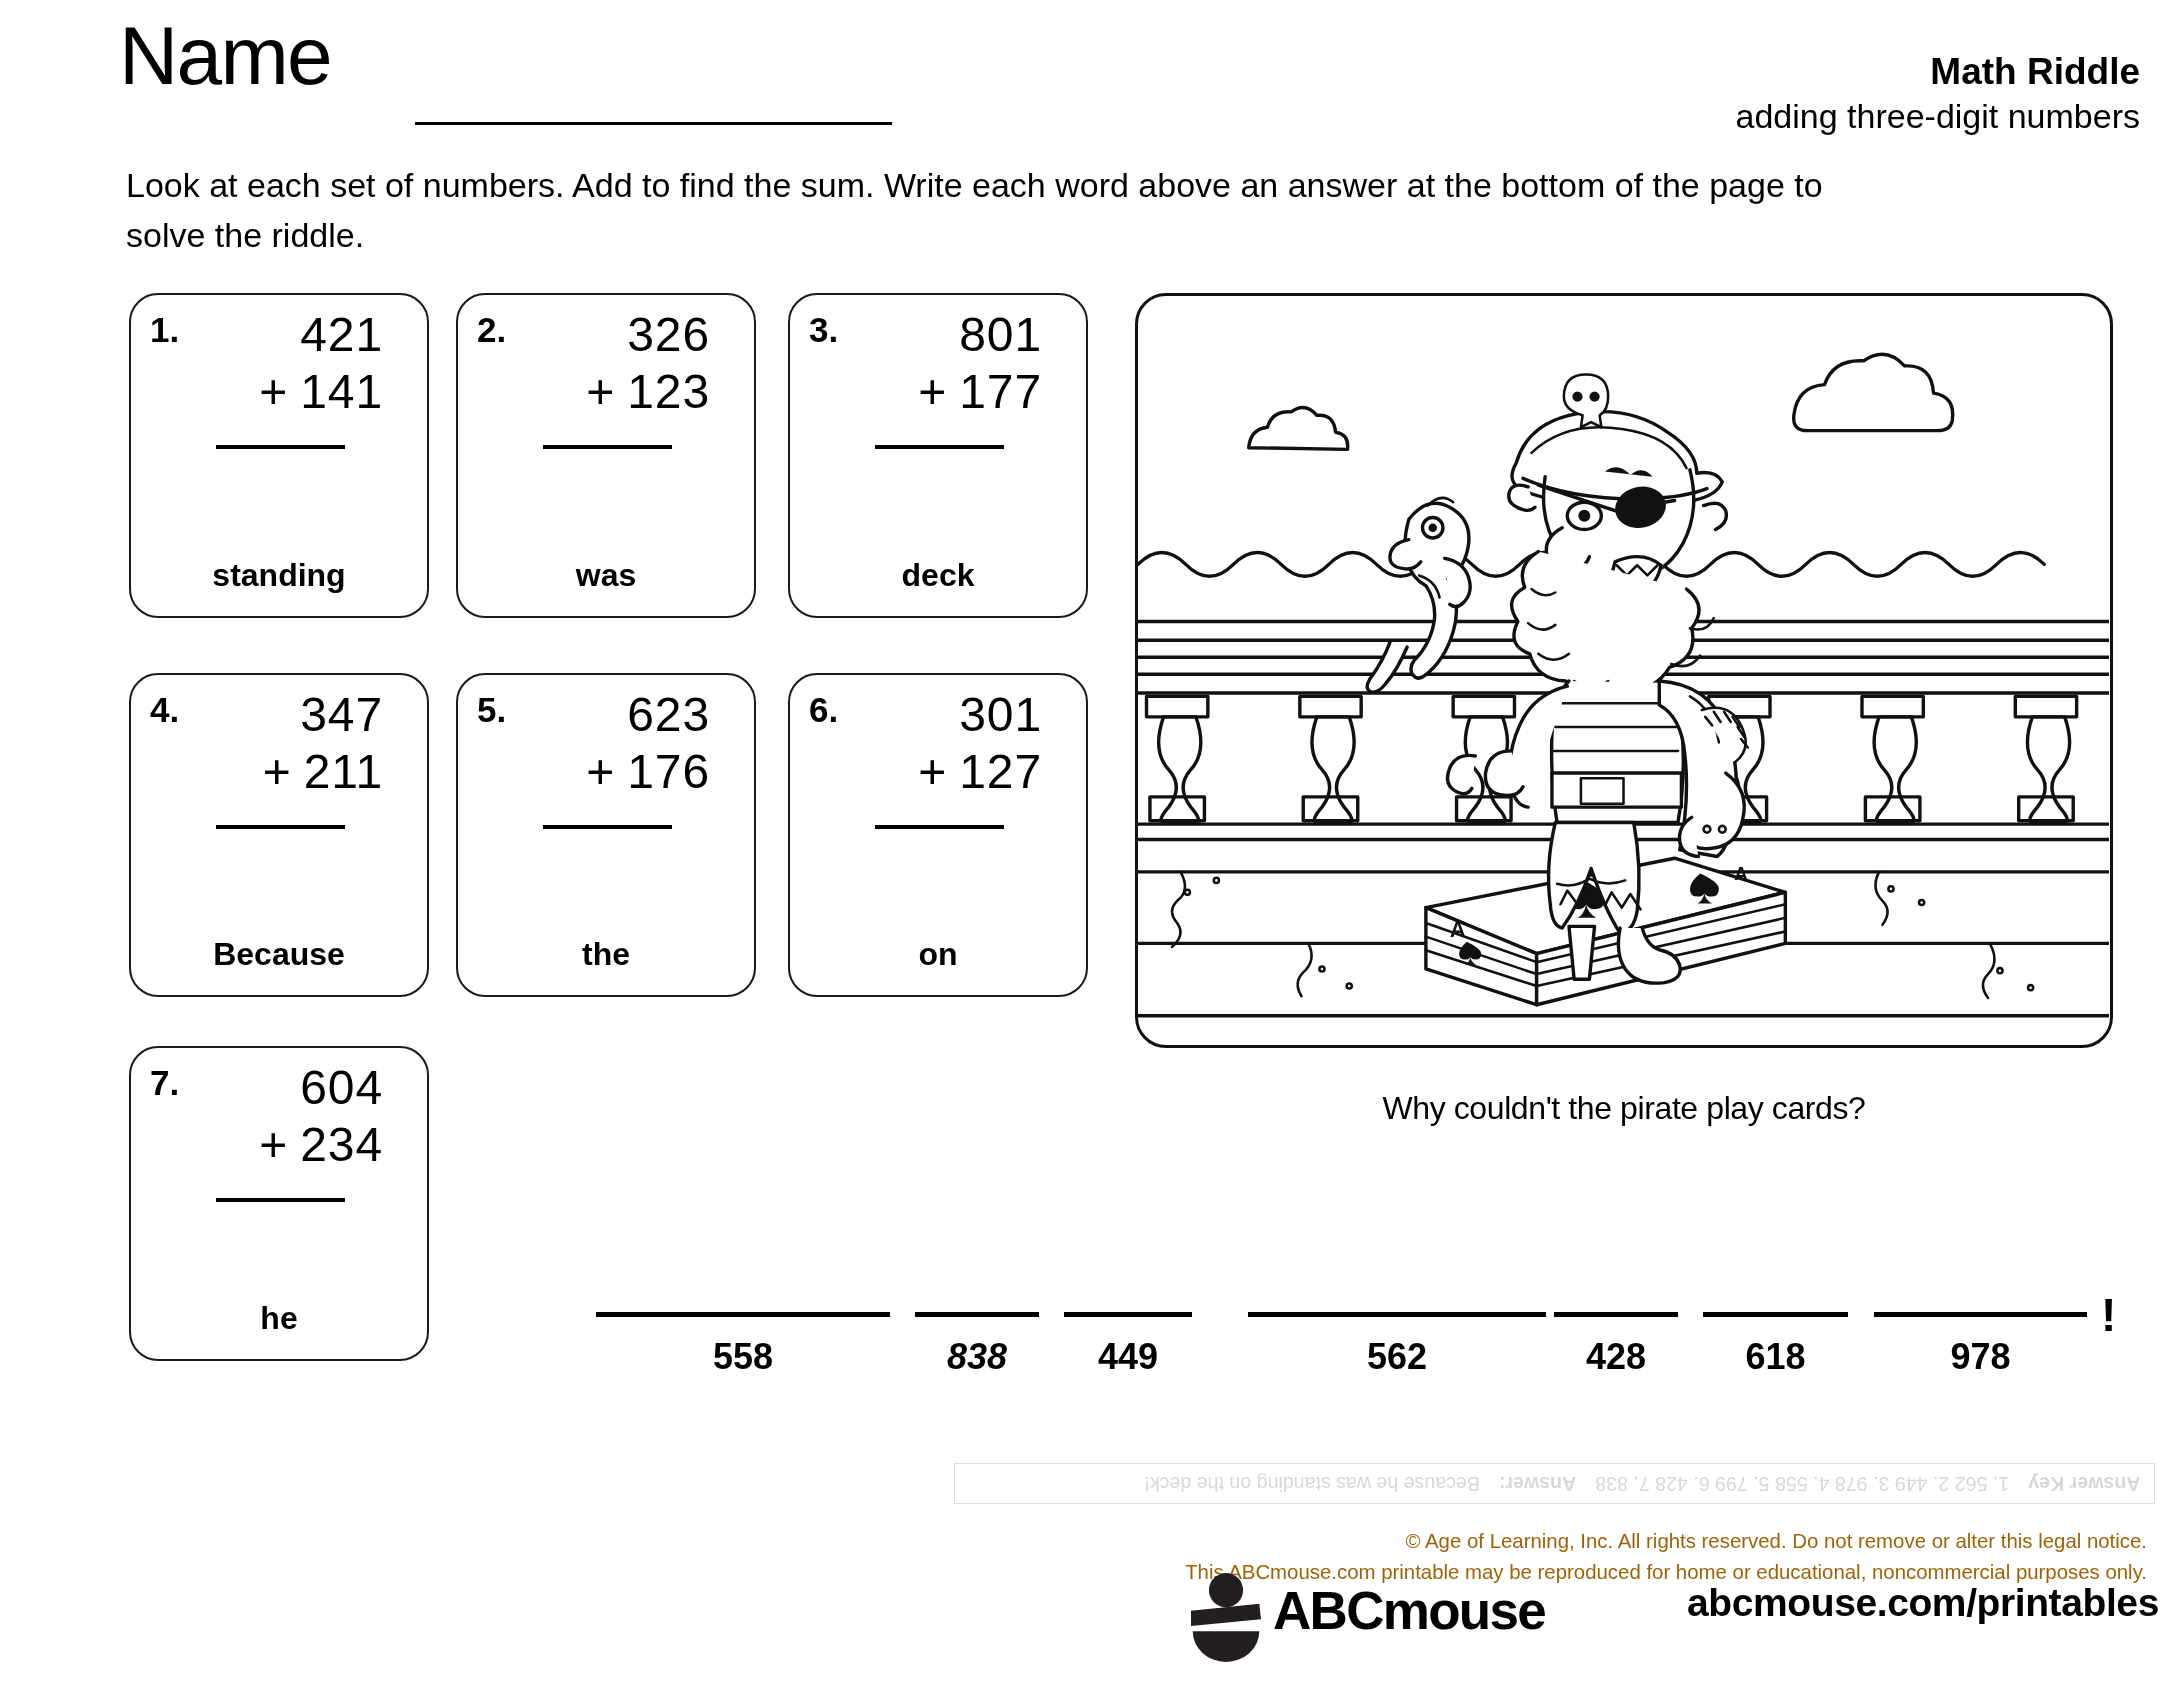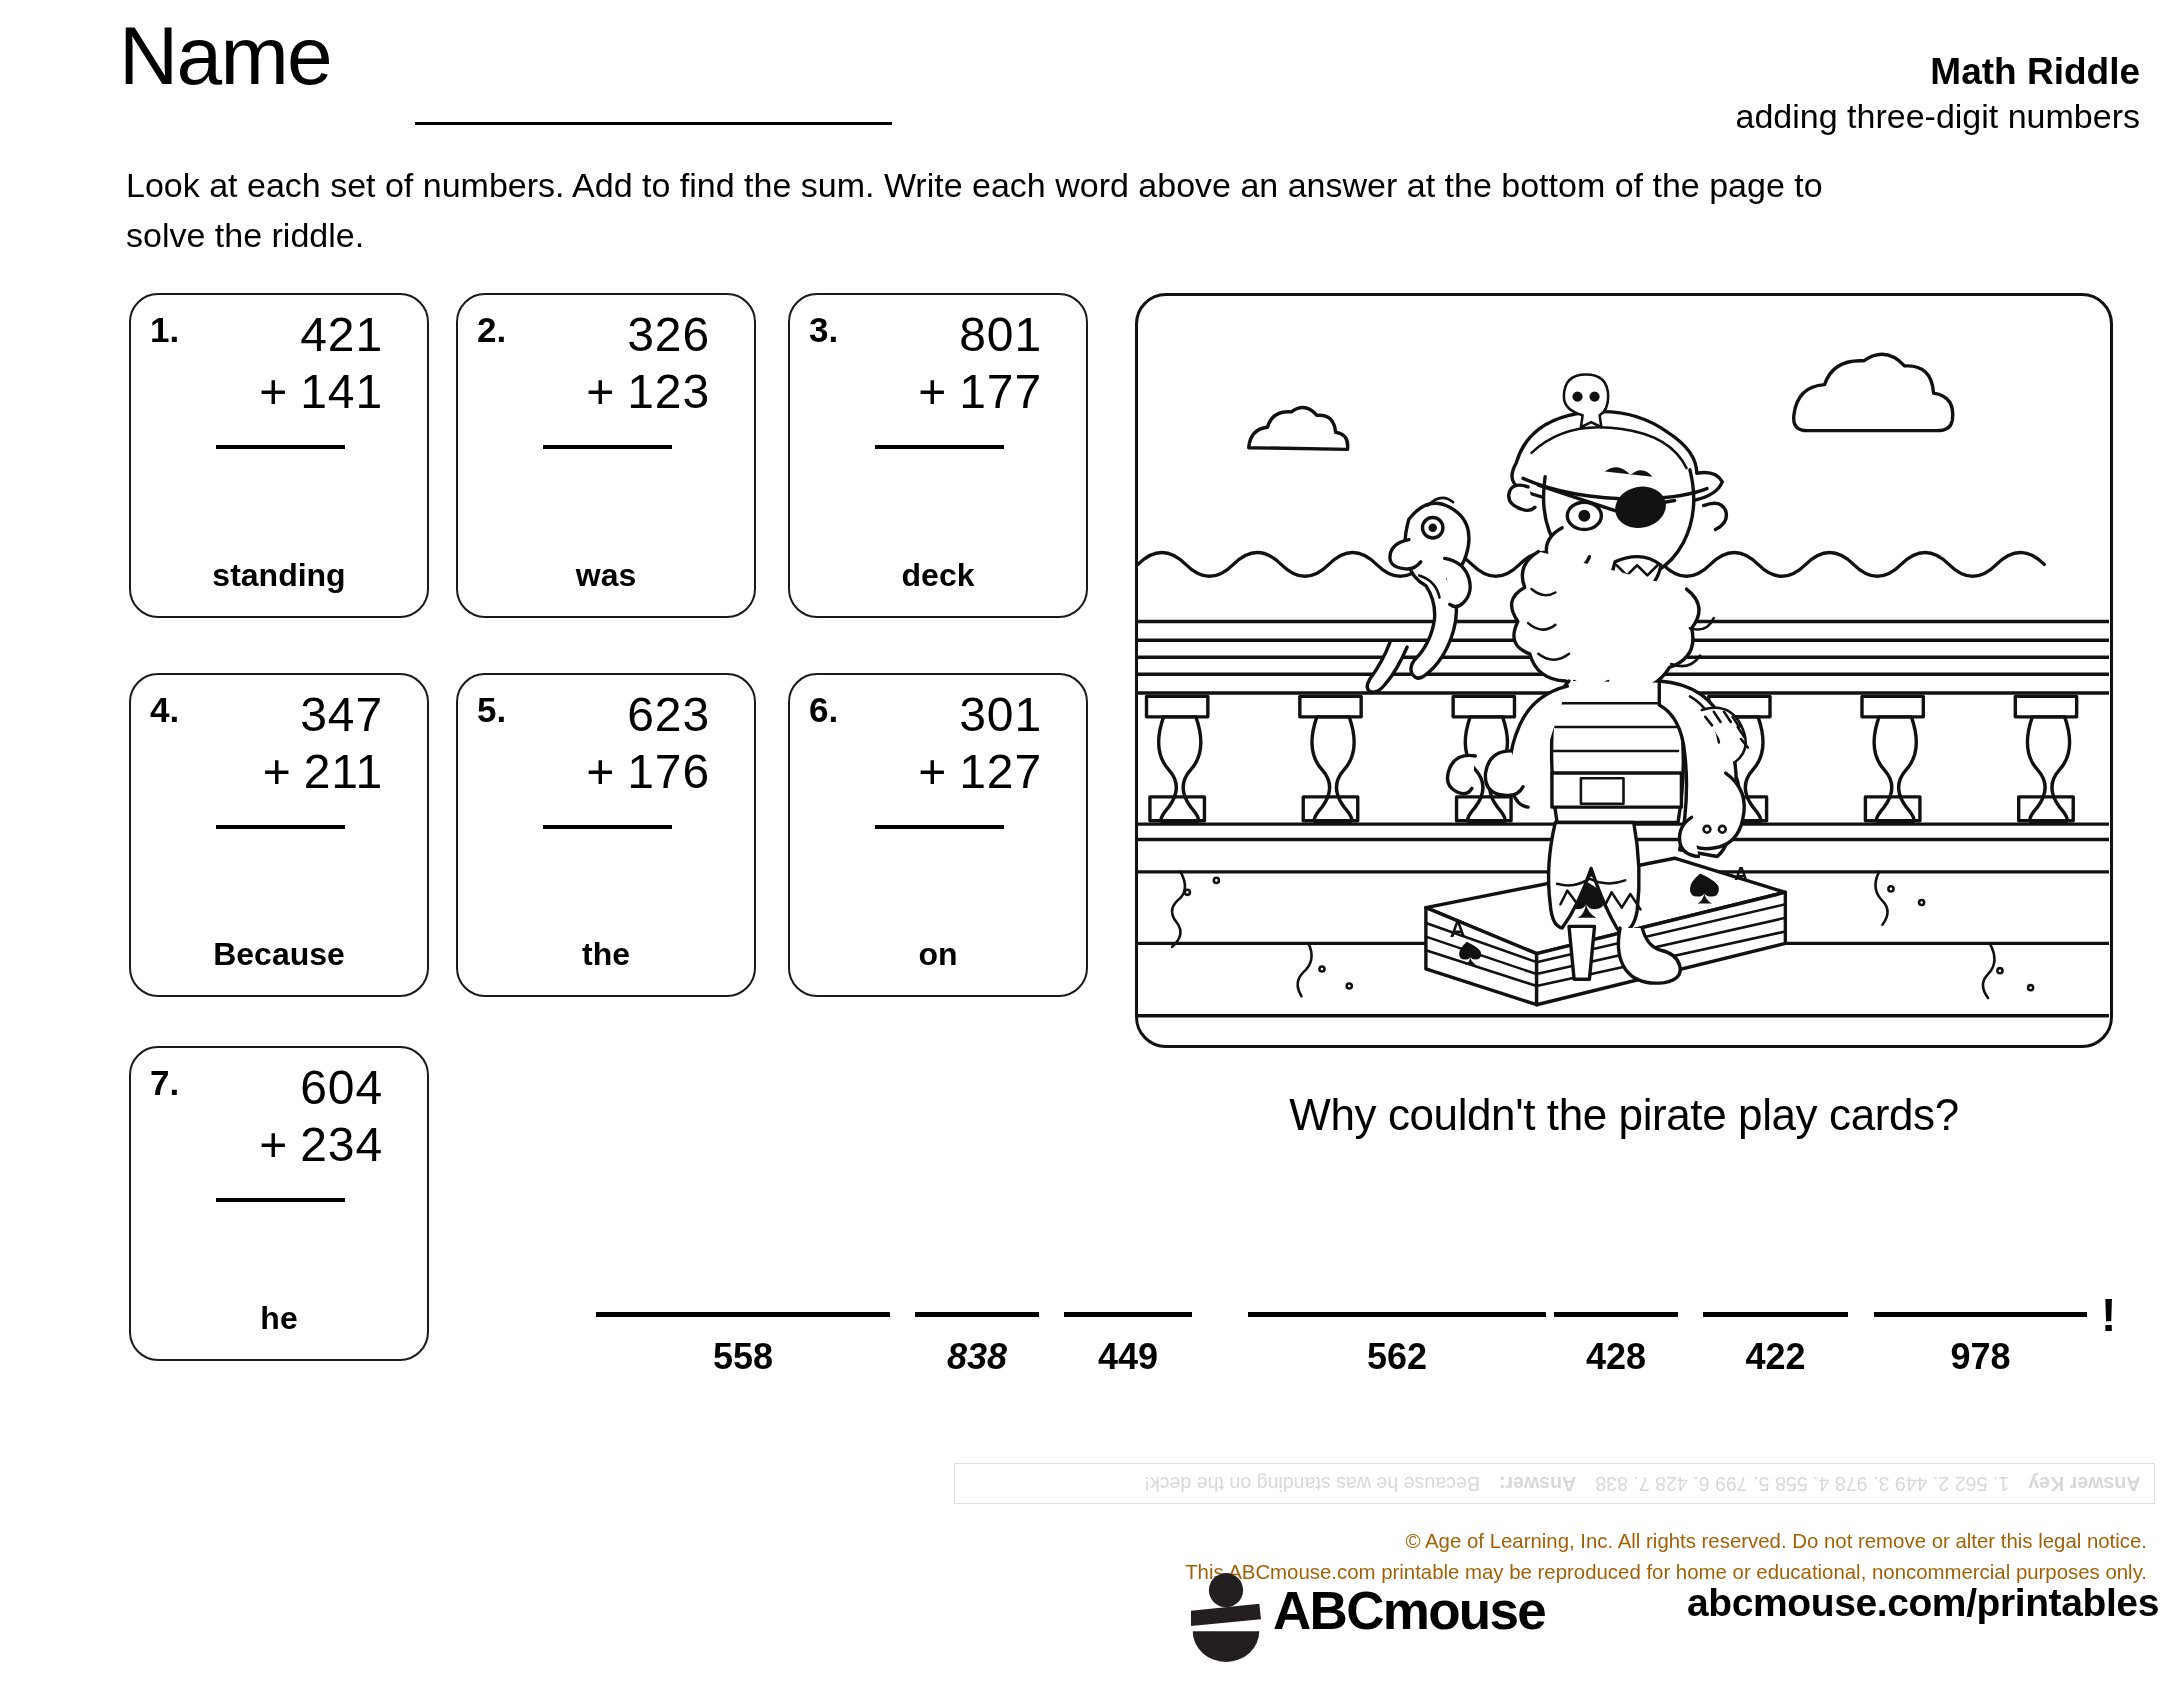--- a/index.html
+++ b/index.html
@@ -129,21 +129,21 @@
     background: #fff;
   }
   .illo-frame svg { display: block; }
 
   .riddle-question {
     position: absolute;
     left: 1135px;
     top: 1090px;
     width: 978px;
     text-align: center;
-    font-size: 44px;
+    font-size: 32px;
     font-weight: 400;
     letter-spacing: -0.4px;
   }
 
   
   .blank-row {
     position: absolute;
     left: 596px;
     top: 1312px;
     height: 111px;
@@ -510,21 +510,21 @@
     <div class="blank-item" style="left: 652px; width: 298px;">
       <div class="blank-line"></div>
       <div class="blank-num">562</div>
     </div>
     <div class="blank-item" style="left: 958px; width: 124px;">
       <div class="blank-line"></div>
       <div class="blank-num">428</div>
     </div>
     <div class="blank-item" style="left: 1107px; width: 145px;">
       <div class="blank-line"></div>
-      <div class="blank-num">422</div>
+      <div class="blank-num">618</div>
     </div>
     <div class="blank-item" style="left: 1278px; width: 213px;">
       <div class="blank-line"></div>
       <div class="blank-num">978</div>
     </div>
   </div>
 <div class="blank-bang">!</div>
 
 <div class="answer-key">
   <span class="ak-strong">Answer Key</span>

